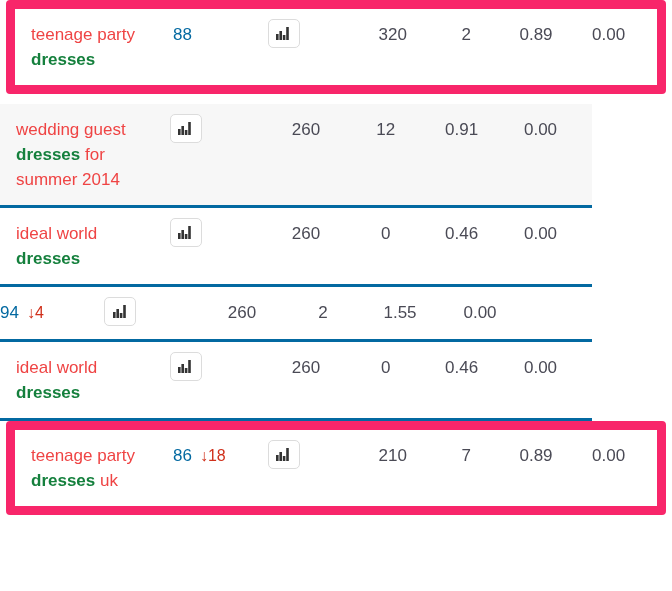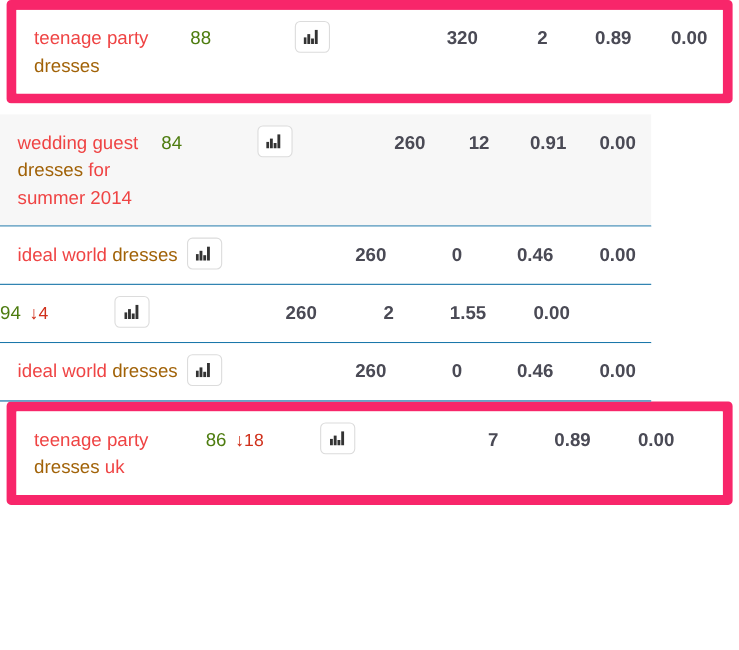--- a/index.html
+++ b/index.html
@@ -23,21 +23,21 @@
   }
 
   .kw-row {
     position: relative;
     box-sizing: border-box;
     display: flex;
     align-items: flex-start;
     width: 592px;
     padding: 0;
     background: #ffffff;
-    border-bottom: 1px solid #0369a1;
+    border-bottom: 3px solid #0369a1;
   }
 
   .kw-row.alt {
     background: #f7f7f7;
   }
 
   
   .hl-wrap {
     box-sizing: border-box;
     border: 9px solid #F8266A;
@@ -68,31 +68,31 @@
   }
 
   .col-keyword {
     width: 172px;
     padding-left: 16px;
     padding-right: 6px;
     text-align: left;
   }
   .kw-text { color: #ef4444; }
   .kw-hl {
-    color: #a16207;
-    font-weight: normal;
+    color: #15803d;
+    font-weight: bold;
   }
 
   .col-pos {
     width: 104px;
     padding-right: 4px;
     text-align: left;
     white-space: nowrap;
   }
-  .pos-val { color: #4d7c0f; }
+  .pos-val { color: #0369a1; }
   .delta {
     margin-left: 8px;
     white-space: nowrap;
     font-size: 16px;
   }
   .delta.up { color: #3FAF46; }
   .delta.down { color: #D0301B; }
   .delta .arrow {
     font-size: 16px;
     letter-spacing: 0;
@@ -112,23 +112,22 @@
     height: 29px;
     background: #ffffff;
     border: 1px solid #dcdcdc;
     border-radius: 5px;
     box-sizing: border-box;
     cursor: pointer;
   }
   .chart-btn svg { display: block; }
 
   .col-num {
-    text-align: right;
+    text-align: center;
     padding-right: 0;
-    font-weight: bold;
   }
   .col-vol   { width: 92px; }
   .col-comp  { width: 70px; }
   .col-cpc   { width: 84px; }
   .col-last  { width: 90px; padding-right: 14px; }
 
   .spacer-gap {
     height: 10px;
     background: #ffffff;
   }
@@ -154,21 +153,20 @@
           <div class="col col-num col-comp">2</div>
           <div class="col col-num col-cpc">0.89</div>
           <div class="col col-num col-last">0.00</div>
         </div>
       </div>
     </div>
     <div class="spacer-gap"></div>
     <div class="kw-row alt">
       <div class="row-inner">
         <div class="col col-keyword"><span class="kw-text">wedding guest </span><span class="kw-hl">dresses</span><span class="kw-text"> for summer 2014</span></div>
-        <div class="col col-pos"><span class="pos-val">84</span></div>
         <div class="col col-chart"><span class="chart-btn">
             <svg width="15" height="13" viewBox="0 0 15 13" aria-hidden="true">
               <rect x="0" y="7" width="2.6" height="6" fill="#333"></rect>
               <rect x="3.4" y="4" width="2.6" height="9" fill="#333"></rect>
               <rect x="6.8" y="8" width="2.6" height="5" fill="#333"></rect>
               <rect x="10.2" y="0" width="2.6" height="13" fill="#333"></rect>
             </svg>
           </span></div>
         <div class="col col-num col-vol">260</div>
         <div class="col col-num col-comp">12</div>
@@ -233,19 +231,20 @@
           <div class="col col-keyword"><span class="kw-text">teenage party </span><span class="kw-hl">dresses</span><span class="kw-text"> uk</span></div>
           <div class="col col-pos"><span class="pos-val">86</span><span class="delta down"><span class="arrow">↓</span><span>18</span></span></div>
           <div class="col col-chart"><span class="chart-btn">
               <svg width="15" height="13" viewBox="0 0 15 13" aria-hidden="true">
                 <rect x="0" y="7" width="2.6" height="6" fill="#333"></rect>
                 <rect x="3.4" y="4" width="2.6" height="9" fill="#333"></rect>
                 <rect x="6.8" y="8" width="2.6" height="5" fill="#333"></rect>
                 <rect x="10.2" y="0" width="2.6" height="13" fill="#333"></rect>
               </svg>
             </span></div>
+          <div class="col col-num col-vol">210</div>
           <div class="col col-num col-comp">7</div>
           <div class="col col-num col-cpc">0.89</div>
           <div class="col col-num col-last">0.00</div>
         </div>
       </div>
     </div>
   </div>
 
 </body></html>

